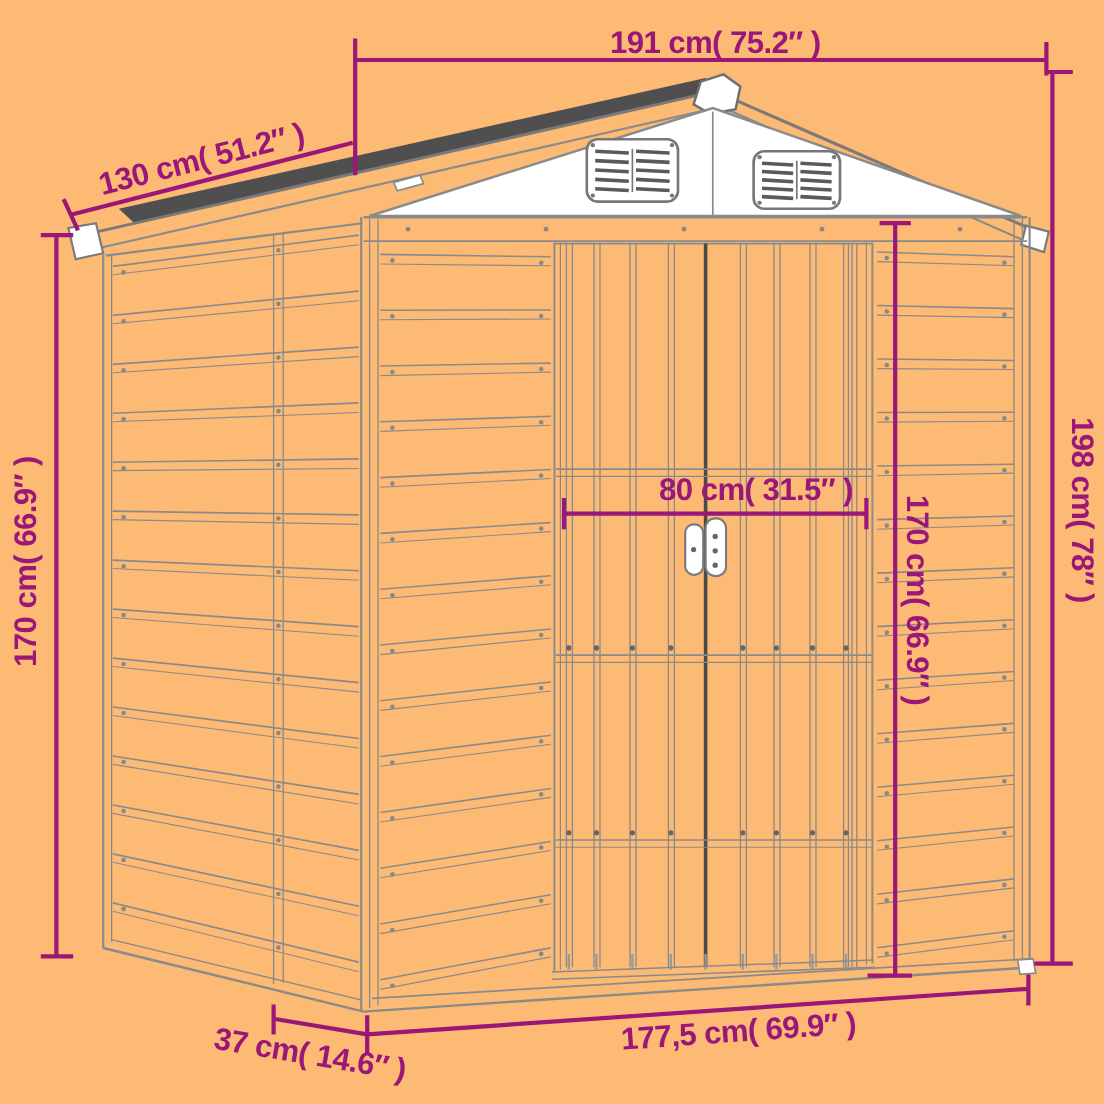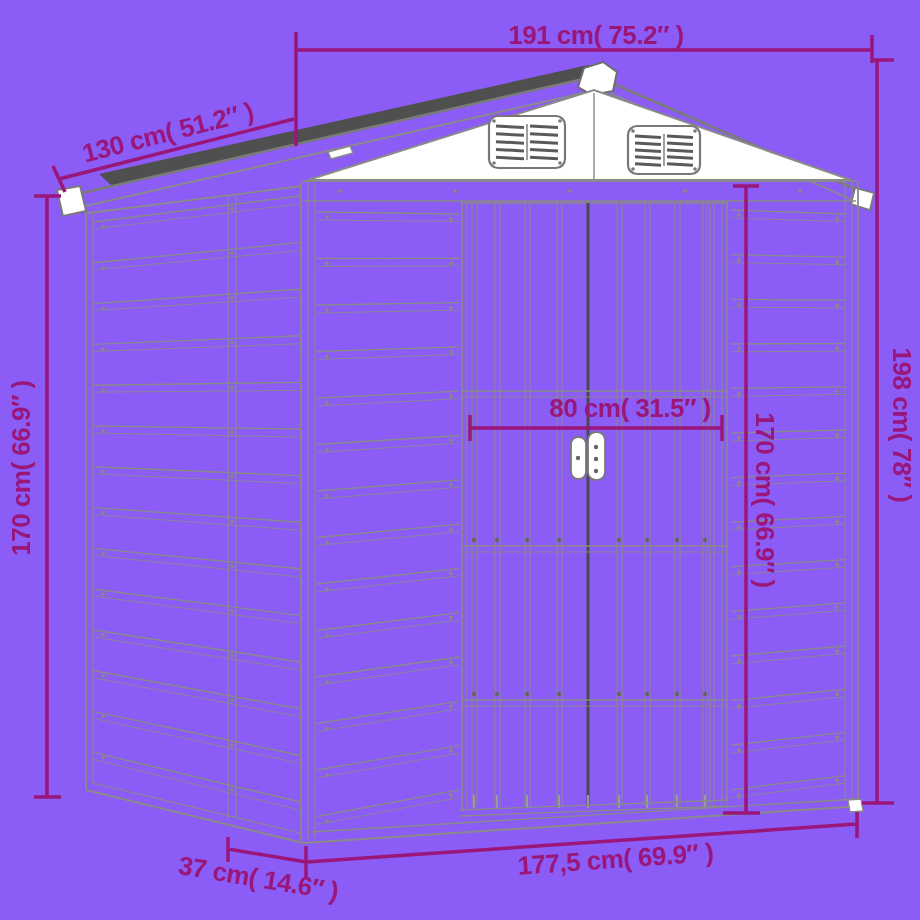--- a/index.html
+++ b/index.html
@@ -1,16 +1,16 @@
 <!DOCTYPE html>
 <html><head>
 <meta charset="utf-8">
 <style>
   html,body{margin:0;padding:0;background:#ffffff;}
-  .canvas{position:relative;width:920px;height:920px;background:#8b5cf6;overflow:hidden;font-family:"Liberation Sans",sans-serif;}
+  .canvas{position:relative;width:920px;height:920px;background:#fdba74;overflow:hidden;font-family:"Liberation Sans",sans-serif;}
   svg text.dim{font-family:"Liberation Sans","DejaVu Sans",sans-serif;font-weight:bold;font-size:26px;letter-spacing:-0.5px;}
 </style>
 </head>
 <body>
 
 <div class="canvas">
 <svg id="shed-svg" width="920" height="920" viewBox="0 0 920 920">
 
   <g stroke="#8a8a8a" fill="none">
 

